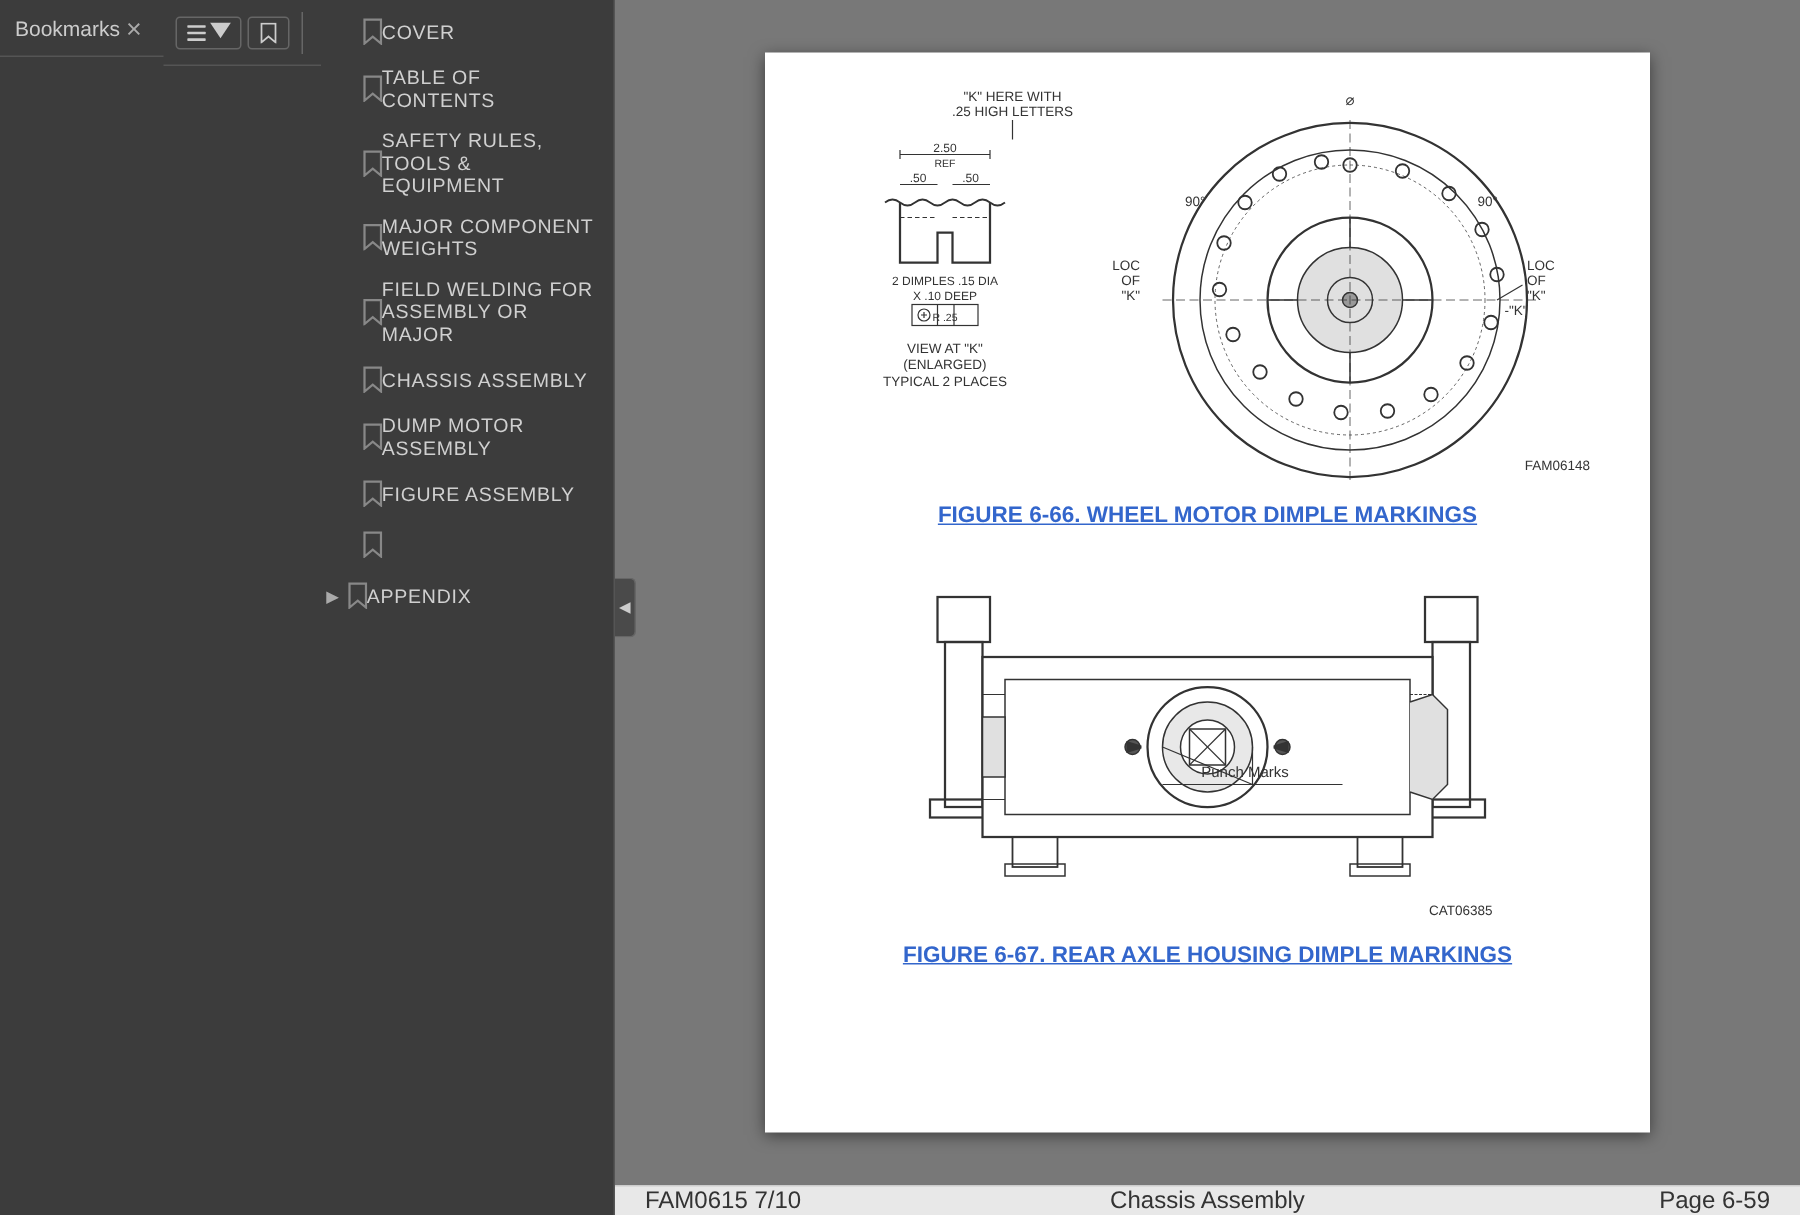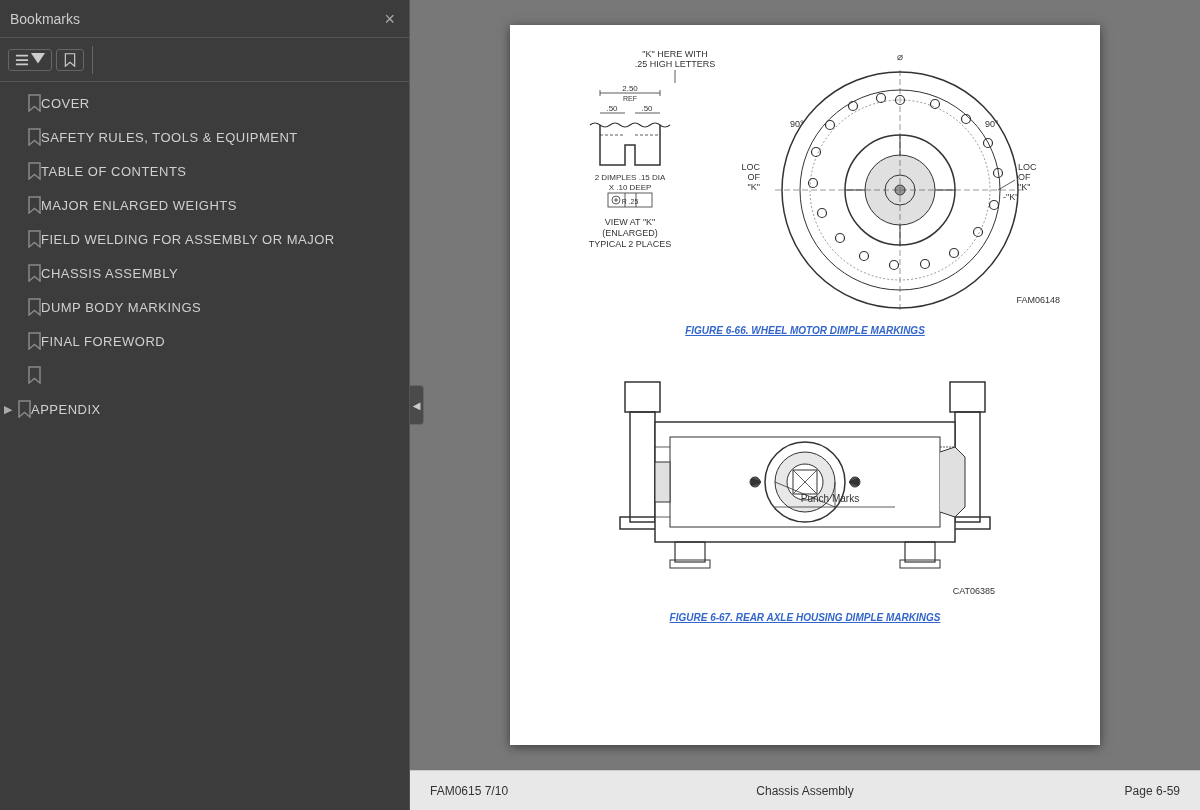--- a/index.html
+++ b/index.html
@@ -5,21 +5,21 @@
     * { box-sizing: border-box; margin: 0; padding: 0; }
     body { width: 1200px; height: 810px; display: flex; flex-direction: column; font-family: Arial, sans-serif; background: #3c3c3c; overflow: hidden; }
 
     .main-area { display: flex; flex: 1; overflow: hidden; }
 
     
     .sidebar {
       width: 410px;
       background: #3c3c3c;
       display: flex;
-      flex-direction: column;
+      flex-direction: row;
       border-right: 1px solid #555;
       flex-shrink: 0;
       height: 100%;
     }
 
     .sidebar-header {
       display: flex;
       align-items: center;
       justify-content: space-between;
       padding: 6px 10px;
@@ -179,38 +179,37 @@
 
     .drawing-svg-container {
       width: 100%;
       display: flex;
       justify-content: center;
       margin-bottom: 4px;
     }
 
     .figure-caption {
       text-align: center;
-      font-size: 10px;
+      font-size: 15px;
       color: #3366cc;
       font-weight: bold;
       margin: 6px 0 16px 0;
       text-decoration: underline;
-      font-style: italic;
     }
 
     
     .status-bar {
-      height: 40px;
+      height: 20px;
       background: #e8e8e8;
       border-top: 1px solid #ccc;
       display: flex;
       align-items: center;
       justify-content: space-between;
       padding: 0 20px;
-      font-size: 12px;
+      font-size: 16px;
       color: #333;
     }
 
     .status-bar-section {
       flex: 1;
       text-align: center;
     }
 
     .status-bar-section:first-child { text-align: left; }
     .status-bar-section:last-child { text-align: right; }
@@ -258,63 +257,63 @@
             <span style="display: inline-block; width: 13px; height: 18px; flex-shrink: 0;"><svg viewBox="0 0 13 18" width="13" height="18">
       <path d="M1,1 L12,1 L12,17 L6.5,12.5 L1,17 Z" stroke="#888" stroke-width="1.5" fill="none"></path>
     </svg></span>
             <span class="bookmark-label">COVER</span>
           </div>
           <div class="bookmark-item">
             <span class="expand-arrow"></span>
             <span style="display: inline-block; width: 13px; height: 18px; flex-shrink: 0;"><svg viewBox="0 0 13 18" width="13" height="18">
       <path d="M1,1 L12,1 L12,17 L6.5,12.5 L1,17 Z" stroke="#888" stroke-width="1.5" fill="none"></path>
     </svg></span>
+            <span class="bookmark-label">TABLE OF CONTENTS</span>
+          </div>
+          <div class="bookmark-item">
+            <span class="expand-arrow"></span>
+            <span style="display: inline-block; width: 13px; height: 18px; flex-shrink: 0;"><svg viewBox="0 0 13 18" width="13" height="18">
+      <path d="M1,1 L12,1 L12,17 L6.5,12.5 L1,17 Z" stroke="#888" stroke-width="1.5" fill="none"></path>
+    </svg></span>
             <span class="bookmark-label">SAFETY RULES, TOOLS &amp; EQUIPMENT</span>
           </div>
           <div class="bookmark-item">
             <span class="expand-arrow"></span>
             <span style="display: inline-block; width: 13px; height: 18px; flex-shrink: 0;"><svg viewBox="0 0 13 18" width="13" height="18">
       <path d="M1,1 L12,1 L12,17 L6.5,12.5 L1,17 Z" stroke="#888" stroke-width="1.5" fill="none"></path>
     </svg></span>
-            <span class="bookmark-label">TABLE OF CONTENTS</span>
-          </div>
-          <div class="bookmark-item">
-            <span class="expand-arrow"></span>
-            <span style="display: inline-block; width: 13px; height: 18px; flex-shrink: 0;"><svg viewBox="0 0 13 18" width="13" height="18">
-      <path d="M1,1 L12,1 L12,17 L6.5,12.5 L1,17 Z" stroke="#888" stroke-width="1.5" fill="none"></path>
-    </svg></span>
-            <span class="bookmark-label">MAJOR ENLARGED WEIGHTS</span>
+            <span class="bookmark-label">MAJOR COMPONENT WEIGHTS</span>
           </div>
           <div class="bookmark-item">
             <span class="expand-arrow"></span>
             <span style="display: inline-block; width: 13px; height: 18px; flex-shrink: 0;"><svg viewBox="0 0 13 18" width="13" height="18">
       <path d="M1,1 L12,1 L12,17 L6.5,12.5 L1,17 Z" stroke="#888" stroke-width="1.5" fill="none"></path>
     </svg></span>
             <span class="bookmark-label">FIELD WELDING FOR ASSEMBLY OR MAJOR</span>
           </div>
           <div class="bookmark-item">
             <span class="expand-arrow"></span>
             <span style="display: inline-block; width: 13px; height: 18px; flex-shrink: 0;"><svg viewBox="0 0 13 18" width="13" height="18">
       <path d="M1,1 L12,1 L12,17 L6.5,12.5 L1,17 Z" stroke="#888" stroke-width="1.5" fill="none"></path>
     </svg></span>
             <span class="bookmark-label">CHASSIS ASSEMBLY</span>
           </div>
           <div class="bookmark-item">
             <span class="expand-arrow"></span>
             <span style="display: inline-block; width: 13px; height: 18px; flex-shrink: 0;"><svg viewBox="0 0 13 18" width="13" height="18">
       <path d="M1,1 L12,1 L12,17 L6.5,12.5 L1,17 Z" stroke="#888" stroke-width="1.5" fill="none"></path>
     </svg></span>
-            <span class="bookmark-label">DUMP BODY MARKINGS</span>
-          </div>
-          <div class="bookmark-item">
-            <span class="expand-arrow"></span>
-            <span style="display: inline-block; width: 13px; height: 18px; flex-shrink: 0;"><svg viewBox="0 0 13 18" width="13" height="18">
-      <path d="M1,1 L12,1 L12,17 L6.5,12.5 L1,17 Z" stroke="#888" stroke-width="1.5" fill="none"></path>
-    </svg></span>
-            <span class="bookmark-label">FINAL FOREWORD</span>
+            <span class="bookmark-label">DUMP MOTOR ASSEMBLY</span>
+          </div>
+          <div class="bookmark-item">
+            <span class="expand-arrow"></span>
+            <span style="display: inline-block; width: 13px; height: 18px; flex-shrink: 0;"><svg viewBox="0 0 13 18" width="13" height="18">
+      <path d="M1,1 L12,1 L12,17 L6.5,12.5 L1,17 Z" stroke="#888" stroke-width="1.5" fill="none"></path>
+    </svg></span>
+            <span class="bookmark-label">FIGURE ASSEMBLY</span>
           </div>
           <div class="bookmark-item">
             <span class="expand-arrow"></span>
             <span style="display: inline-block; width: 13px; height: 18px; flex-shrink: 0;"><svg viewBox="0 0 13 18" width="13" height="18">
       <path d="M1,1 L12,1 L12,17 L6.5,12.5 L1,17 Z" stroke="#888" stroke-width="1.5" fill="none"></path>
     </svg></span>
           </div>
           <div class="bookmark-item has-children">
             <span class="expand-arrow">▶</span>
             <span style="display: inline-block; width: 13px; height: 18px; flex-shrink: 0;"><svg viewBox="0 0 13 18" width="13" height="18">

